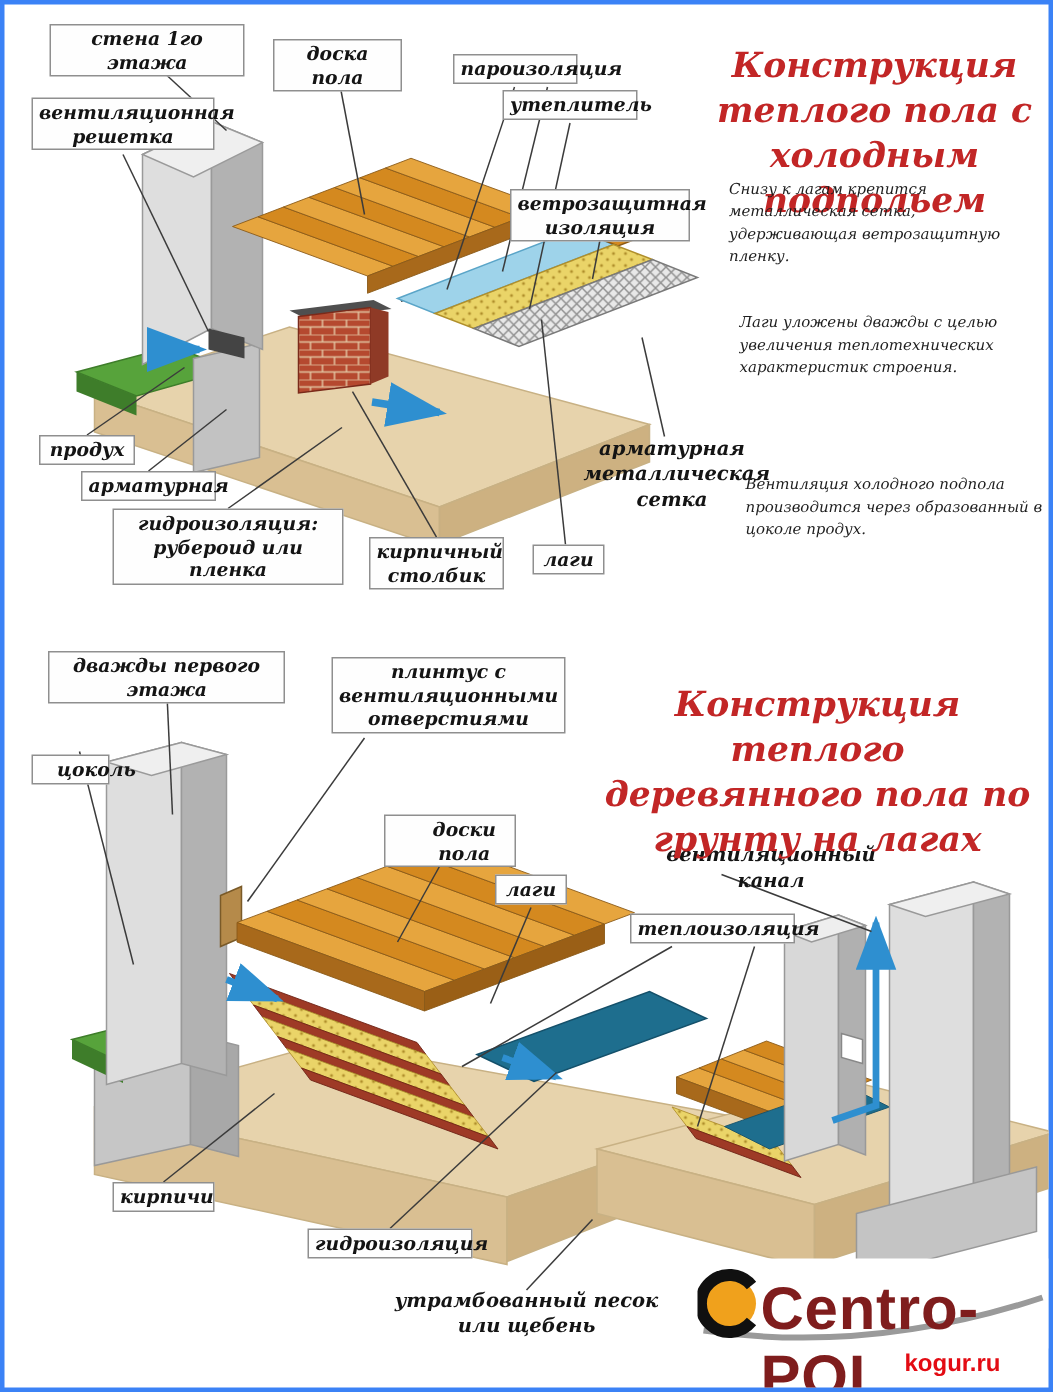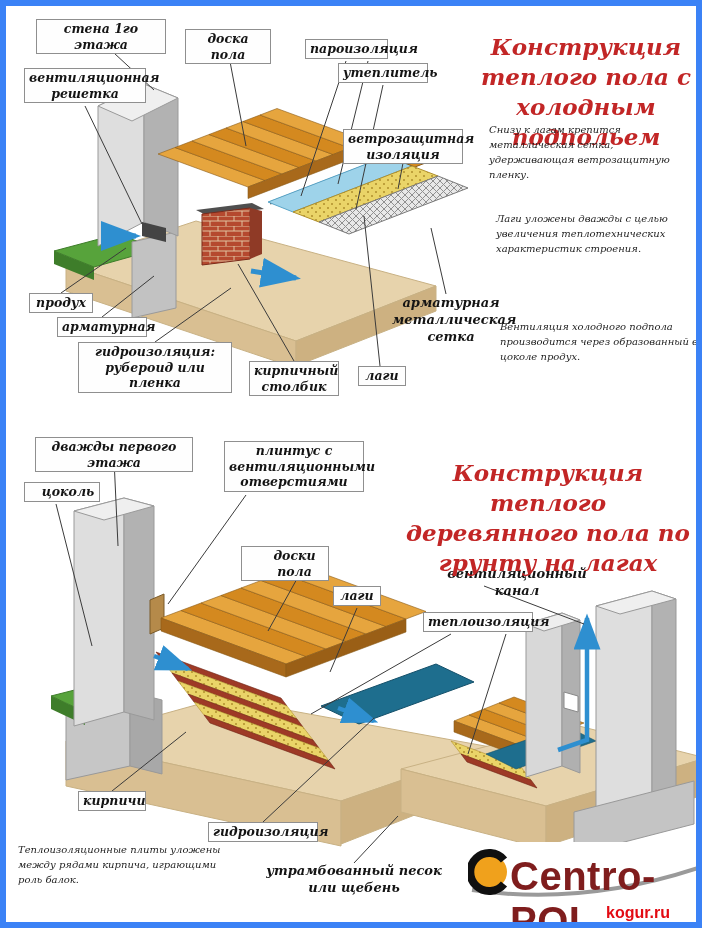--- a/index.html
+++ b/index.html
@@ -1,16 +1,16 @@
 <!DOCTYPE html>
 <html><head>
 <meta charset="utf-8">
 <style>
   html,body{margin:0;padding:0;background:#fff;}
-  .page{position:relative;width:702px;height:928px;background:#fff;border:6px solid #3b82f6;
+  .page{position:relative;width:702px;height:928px;background:#fff;border:3px solid #3b82f6;
         box-sizing:border-box;overflow:hidden;font-family:"DejaVu Serif",serif;}
   .art{position:absolute;left:0;top:0;z-index:1;}
   .lbl{position:absolute;z-index:2;background:#fefefe;border:1px solid #8f8f8f;padding:1px 4px;
        font-style:italic;font-weight:bold;font-size:12.5px;line-height:1.25;color:#141414;
        text-align:center;box-sizing:border-box;}
   .plain{position:absolute;z-index:2;font-style:italic;font-weight:bold;font-size:13px;
          line-height:1.3;color:#141414;text-align:center;}
   .note{position:absolute;z-index:2;font-style:italic;font-size:10px;line-height:1.5;color:#1d1d1d;}
   .title-red{position:absolute;z-index:2;font-style:italic;font-weight:bold;font-size:23px;
              line-height:1.3;color:#c22626;text-align:center;}
@@ -220,32 +220,31 @@
 <div class="lbl" style="left:243px;top:355px;width:90px;">кирпичный столбик</div>
 <div class="lbl" style="left:352px;top:360px;width:48px;">лаги</div>
 <div class="plain" style="left:386px;top:289px;width:118px;">арматурная металлическая сетка</div>
 
 <div class="title-red" style="left:466px;top:26px;width:228px;">Конструкция теплого пола с холодным подпольем</div>
 <div class="note" style="left:483px;top:116px;width:206px;">Снизу к лагам крепится металлическая сетка, удерживающая ветрозащитную пленку.</div>
 <div class="note" style="left:490px;top:205px;width:200px;">Лаги уложены дважды с целью увеличения теплотехнических характеристик строения.</div>
 <div class="note" style="left:494px;top:313px;width:200px;">Вентиляция холодного подпола производится через образованный в цоколе продух.</div>
 
 <div class="lbl" style="left:29px;top:431px;width:158px;">дважды первого этажа</div>
-<div class="lbl" style="left:218px;top:435px;width:140px;">плинтус с вентиляционными отверстиями</div>
-<div class="lbl" style="left:18px;top:476px;width:76px;padding-left:16px;">цоколь</div>
-<div class="lbl" style="left:235px;top:540px;width:88px;padding-left:23px;">доски пола</div>
+<div class="lbl" style="left:218px;top:435px;width:156px;">плинтус с вентиляционными отверстиями</div>
+<div class="lbl" style="left:18px;top:500px;width:52px;padding-left:16px;">цоколь</div>
+<div class="lbl" style="left:253px;top:540px;width:88px;padding-left:23px;">доски пола</div>
 <div class="lbl" style="left:327px;top:580px;width:48px;">лаги</div>
 <div class="plain" style="left:420px;top:560px;width:182px;">вентиляционный канал</div>
 <div class="lbl" style="left:417px;top:606px;width:110px;">теплоизоляция</div>
 <div class="lbl" style="left:72px;top:785px;width:68px;">кирпичи</div>
 <div class="lbl" style="left:202px;top:816px;width:110px;">гидроизоляция</div>
 <div class="plain" style="left:256px;top:857px;width:184px;">утрамбованный песок или щебень</div>
 
 <div class="title-red" style="left:396px;top:452px;width:292px;">Конструкция теплого деревянного пола по грунту на лагах</div>
-<div class="note" style="left:12px;top:836px;width:222px;">Теплоизоляционные плиты уложены между рядами кирпича, играющими роль балок.</div>
 
 <div class="logo-wrap">
   <svg width="234" height="60" viewBox="0 0 234 60">
     <path d="M4 48 Q 115 64 230 26" fill="none" stroke="#9a9a9a" stroke-width="4"></path>
     <circle cx="22" cy="30" r="17" fill="#f0a11c"></circle>
     <path d="M36 18 A19 19 0 1 0 36 42" fill="none" stroke="#101010" stroke-width="8"></path>
   </svg>
   <div class="logo-text">Centro-POL</div>
 </div>
 <div class="site">kogur.ru</div>

